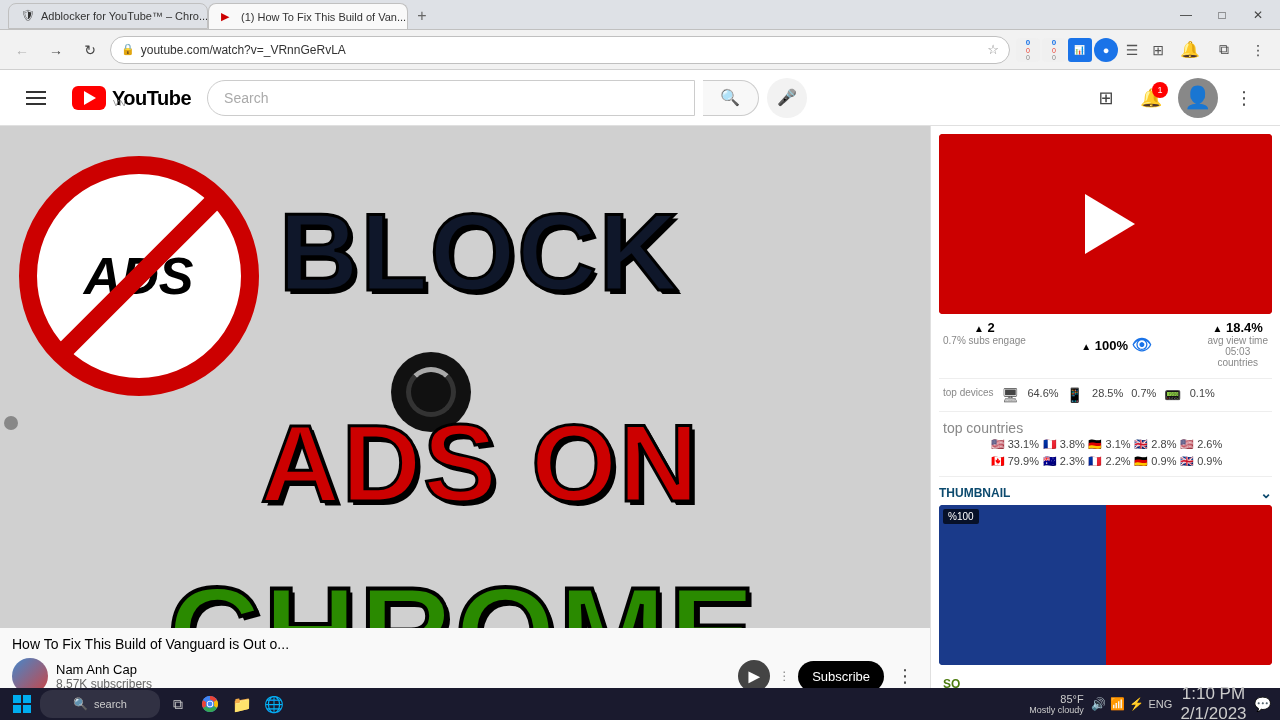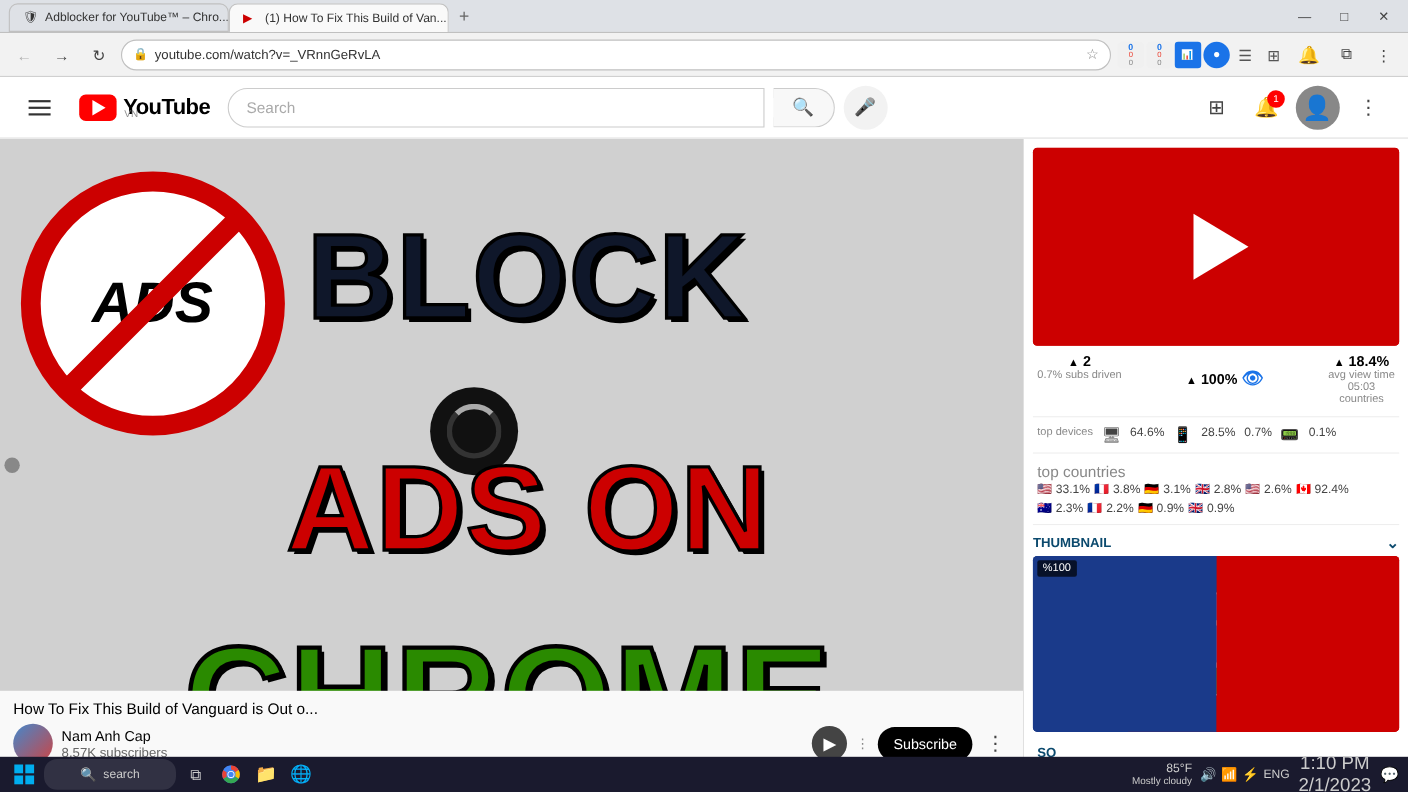--- a/index.html
+++ b/index.html
@@ -175,21 +175,21 @@
     .thumbnail-preview-img {
       width: 100%; height: 160px; background: linear-gradient(135deg, #1a3a8a 50%, #cc0000 50%);
       border-radius: 4px; position: relative; overflow: hidden; display: flex; align-items: center; justify-content: center;
     }
 
     
     .chrome-logo { width: 120px; height: 120px; }
 
     
     .so-section { margin-top: 8px; font-size: 11px; color: #444; padding: 4px; }
-    .so-header { font-size: 12px; font-weight: 600; color: #0c4a6e; margin-bottom: 4px; text-decoration: underline; }
+    .so-header { font-size: 12px; font-weight: 600; color: #4d7c0f; margin-bottom: 4px; text-decoration: underline; }
     .so-bar-row { display: flex; align-items: center; gap: 6px; margin-bottom: 3px; }
     .so-bar-bg { flex: 1; height: 8px; background: #eee; border-radius: 4px; }
     .so-bar-fill { height: 100%; border-radius: 4px; background: #cc0000; }
 
     
     .yt-sidebar::-webkit-scrollbar { width: 6px; }
     .yt-sidebar::-webkit-scrollbar-thumb { background: #ccc; border-radius: 3px; }
 
     
     .taskbar {
@@ -407,21 +407,21 @@
           </div>
         </div>
 
         <div class="stats-numbers">
           <div class="stat-item">
             <div class="stat-number">
               <span style="font-size:10px;">▲</span>
               <span>2</span>
             </div>
             <div class="stat-label">
-              <span>0.7%</span> <span>subs driven</span>
+              <span>0.7%</span> <span>subs engage</span>
             </div>
           </div>
           <div class="stat-item eye-100">
             <div class="stat-number">
               <span style="font-size:10px;">▲</span>
               <span>100%</span>
               <span class="eye-icon">👁</span>
             </div>
           </div>
           <div class="stat-item">
@@ -445,27 +445,27 @@
           <span>28.5%</span>
           <span>0.7%</span>
           <span style="font-size:14px;">📟</span>
           <span>0.1%</span>
         </div>
 
         <div class="stats-divider"></div>
 
         <div style="font-size:11px;color:#444;padding:4px;">
           <span style="font-size:14px;color:#888;display:block;margin-bottom:2px;">top countries</span>
-          <div style="display:flex;flex-wrap:wrap;gap:4px;">
+          <div style="display:flex;flex-wrap:wrap;gap:4px;margin-left:48px;">
             <span>🇺🇸 33.1%</span>
             <span>🇫🇷 3.8%</span>
             <span>🇩🇪 3.1%</span>
             <span>🇬🇧 2.8%</span>
             <span>🇺🇸 2.6%</span>
-            <span>🇨🇦 92.4%</span>
+            <span>🇨🇦 79.9%</span>
             <span>🇦🇺 2.3%</span>
             <span>🇫🇷 2.2%</span>
             <span>🇩🇪 0.9%</span>
             <span>🇬🇧 0.9%</span>
           </div>
         </div>
 
         <div class="stats-divider"></div>
 
         <div class="thumbnail-section-header">

